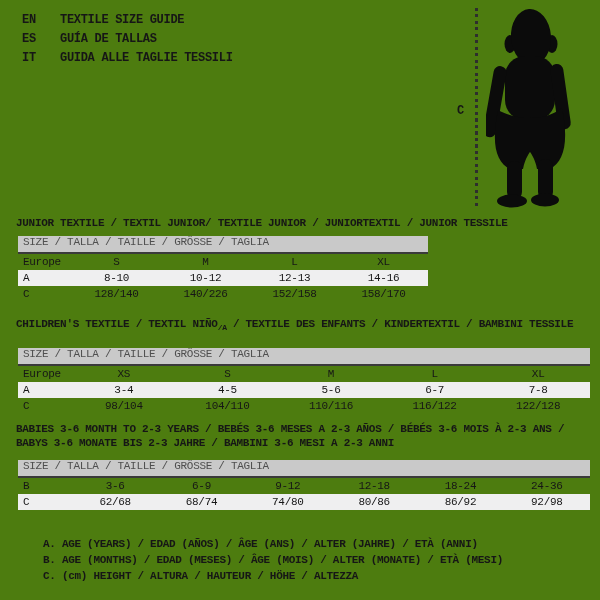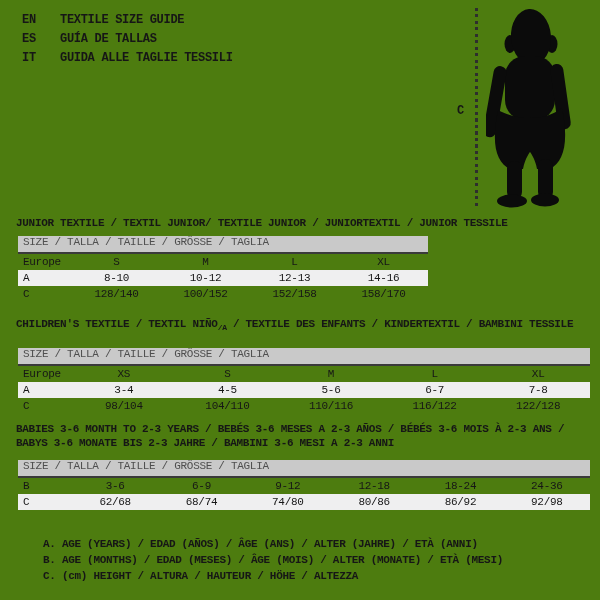--- a/index.html
+++ b/index.html
@@ -89,21 +89,21 @@
     <div class="trow alt">
       <span class="row-label">A</span>
       <span class="cell">8-10</span>
       <span class="cell">10-12</span>
       <span class="cell">12-13</span>
       <span class="cell">14-16</span>
     </div>
     <div class="trow">
       <span class="row-label">C</span>
       <span class="cell">128/140</span>
-      <span class="cell">100/152</span>
+      <span class="cell">140/226</span>
       <span class="cell">152/158</span>
       <span class="cell">158/170</span>
     </div>
   </div>
 
   <div class="sec-title" style="top:317px">
     <span>CHILDREN'S TEXTILE / TEXTIL NIÑO</span><sub>/A</sub><span> / TEXTILE DES ENFANTS / KINDERTEXTIL / BAMBINI TESSILE</span>
   </div>
   <div class="sgtable w-wide" style="top:348px">
     <div class="size-bar">

